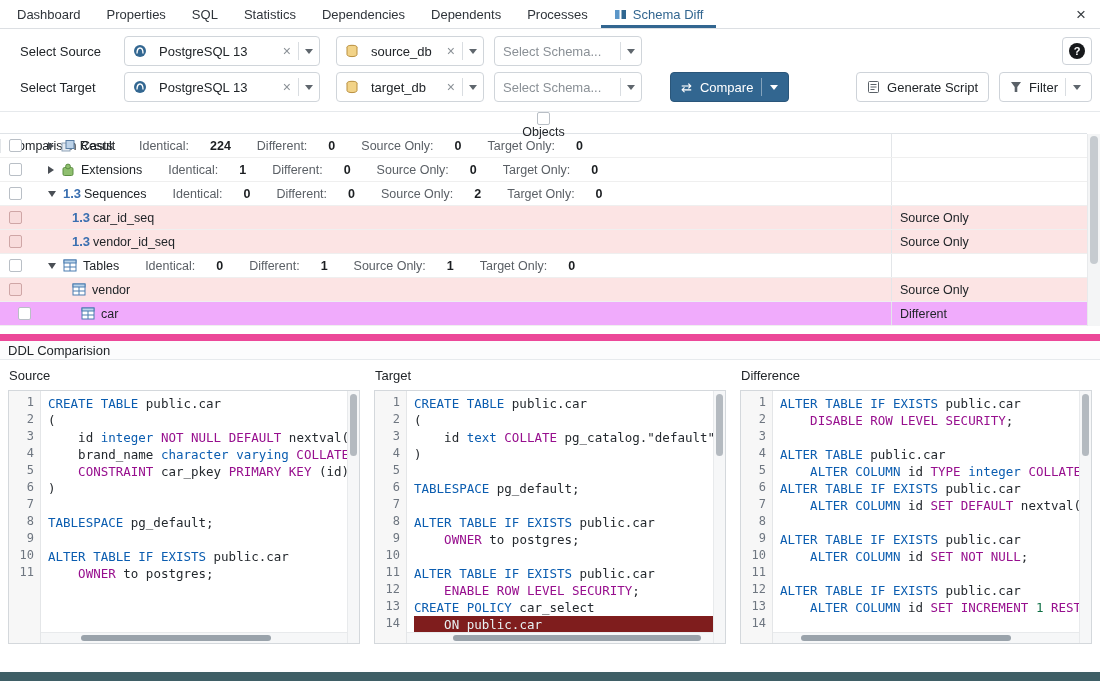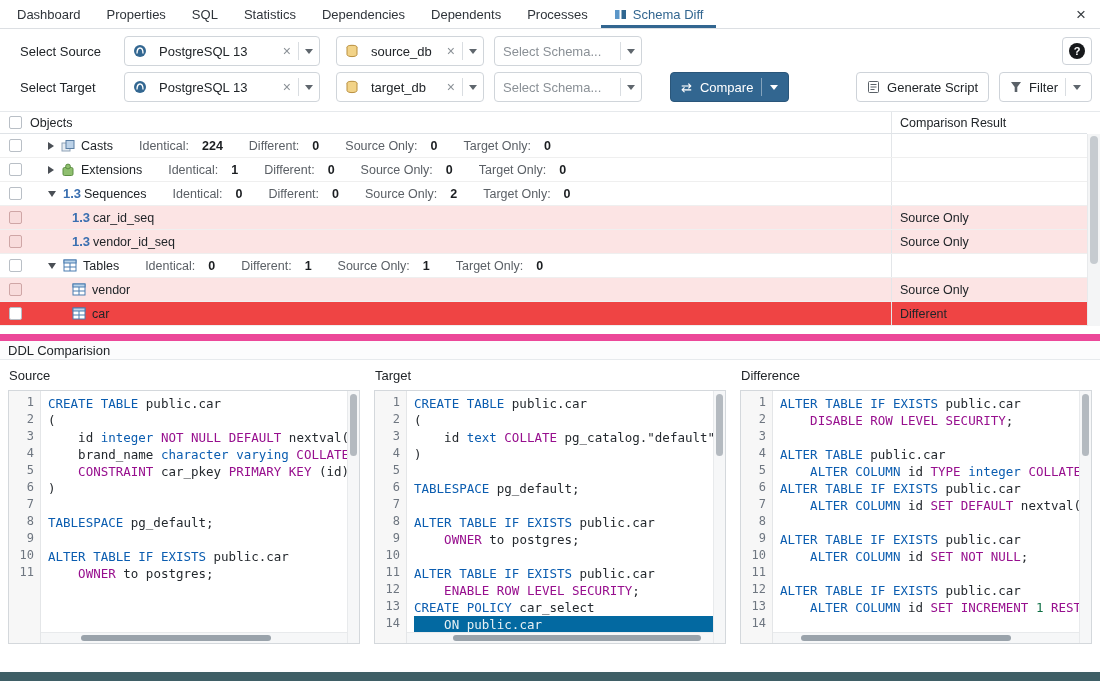--- a/index.html
+++ b/index.html
@@ -38,62 +38,62 @@
     align-items:center; gap:7px; padding:0 10px; font-size:13px; color:#212529; cursor:pointer; }
   .right-group { margin-left:auto; display:flex; gap:10px; align-items:center; }
   .btn-help { margin-left:auto; width:30px; height:28px; background:#fff; border:1px solid #ced3d9;
     border-radius:4px; display:flex; align-items:center; justify-content:center; cursor:pointer; }
   .help-circle { width:16px; height:16px; border-radius:50%; background:#17191b; color:#fff; font-size:11px;
     font-weight:bold; display:flex; align-items:center; justify-content:center; }
 
   
   .grid { border-top:1px solid #e6e9ec; position:relative; }
   .g-header { display:flex; height:22px; align-items:center; border-bottom:1px solid #dfe3e7;
-    font-size:12.5px; margin-right:13px; }
+    font-size:12.5px; margin-right:13px;flex-direction:column; }
   .g-check-col { width:30px; display:flex; justify-content:center; align-items:center; flex:none; }
   .checkbox { width:13px; height:13px; border:1px solid #b9bfc6; border-radius:2px; background:#fff; display:inline-block; }
   .g-objects { flex:1; }
   .g-result-col { width:196px; border-left:1px solid #e3e6e9; padding-left:8px; align-self:stretch;
     display:flex; align-items:center; flex:none; }
   .g-rows { margin-right:13px; }
   .g-row { display:flex; height:24px; align-items:stretch; border-bottom:1px solid #efefef; font-size:12.5px; cursor:pointer; }
   .g-row.source-only { background:#fce4e4; }
   .g-row.source-only .checkbox { background:#f8dcdc; border-color:#cfa6a6; }
-  .g-row.selected { background:#ef4444; }
+  .g-row.selected { background:#f0abfc;padding-left:9px; }
   .g-main { flex:1; display:flex; align-items:center; overflow:hidden; }
   .ind-1 { padding-left:4px; } .ind-2 { padding-left:18px; } .ind-3 { padding-left:42px; }
   .tri-r { width:0; height:0; border-top:4px solid transparent; border-bottom:4px solid transparent;
     border-left:6px solid #4a4f55; margin-right:7px; flex:none; cursor:pointer; }
   .tri-d { width:0; height:0; border-left:4px solid transparent; border-right:4px solid transparent;
     border-top:6px solid #4a4f55; margin-right:7px; flex:none; cursor:pointer; }
   .ric { margin-right:6px; flex:none; }
   .seq-ic { color:#3a6fb0; font-size:13px; font-weight:bold; width:17px; margin-right:4px; flex:none; }
   .obj-label { white-space:nowrap; }
   .cnt { display:flex; margin-left:26px; gap:26px; align-items:center; }
-  .cnt-pair { display:flex; gap:13px; white-space:nowrap; }
+  .cnt-pair { display:flex; gap:21px; white-space:nowrap; }
   .cnt-label { color:#5b6066; }
   .cnt-val { font-weight:bold; color:#1b1e21; }
   .g-vscroll { position:absolute; top:22px; right:0; bottom:0; width:13px; background:#f4f5f6; border-left:1px solid #e8eaec; }
   .g-vthumb { position:absolute; top:2px; left:2px; right:2px; height:128px; background:#c6cbd0; border-radius:5px; }
   .g-spacer { height:8px; }
 
   
   .ddl-band { height:26px; border-top:7px solid #ec4899; border-bottom:1px solid #e7eaed; background:#fcfcfd;
     display:flex; align-items:center; padding-left:8px; font-size:13px; }
   .pane-titles { display:flex; height:30px; align-items:center; font-size:13px; }
   .pane-titles > div { width:366px; padding-left:9px; flex:none; }
   .panes { display:flex; padding:0 8px; gap:14px; height:254px; }
   .pane { width:352px; flex:none; border:1px solid #d4d8dc; background:#fff; position:relative; display:flex; }
   .gutter { width:32px; flex:none; background:#f7f7f7; border-right:1px solid #e4e6e8; padding-top:4px; }
   .ln { height:17px; line-height:17px; text-align:right; padding-right:6px;
     font:12px "DejaVu Sans Mono", monospace; color:#6e7680; }
   .code { flex:1; padding:4px 0 0 7px; overflow:hidden; font:12.5px/17px "DejaVu Sans Mono", monospace; color:#24292e; }
   .cl { height:17px; white-space:pre; }
   .cl span { white-space:pre; }
-  .cl.hl { background:#0369a1; }
+  .cl.hl { background:#7f1d1d; }
   .cl.hl span { color:#e9f2f4 !important; }
   .tk-k { color:#0b5db0; }
   .tk-a { color:#970f8e; }
   .tk-n { color:#0f7045; }
   .tk-p { color:#24292e; }
   .vscroll { width:12px; flex:none; border-left:1px solid #e8eaec; background:#f6f7f8; position:relative; }
   .vthumb { position:absolute; top:3px; left:2px; right:2px; height:62px; background:#b4bac0; border-radius:5px; }
   .hscroll { position:absolute; left:32px; right:12px; bottom:0; height:11px; background:#f6f7f8; border-top:1px solid #e8eaec; }
   .hthumb { position:absolute; top:2px; bottom:2px; background:#9aa3ab; border-radius:4px; }
   .bottom-band { position:absolute; left:0; right:0; bottom:0; height:9px; background:#3f5f66; }

